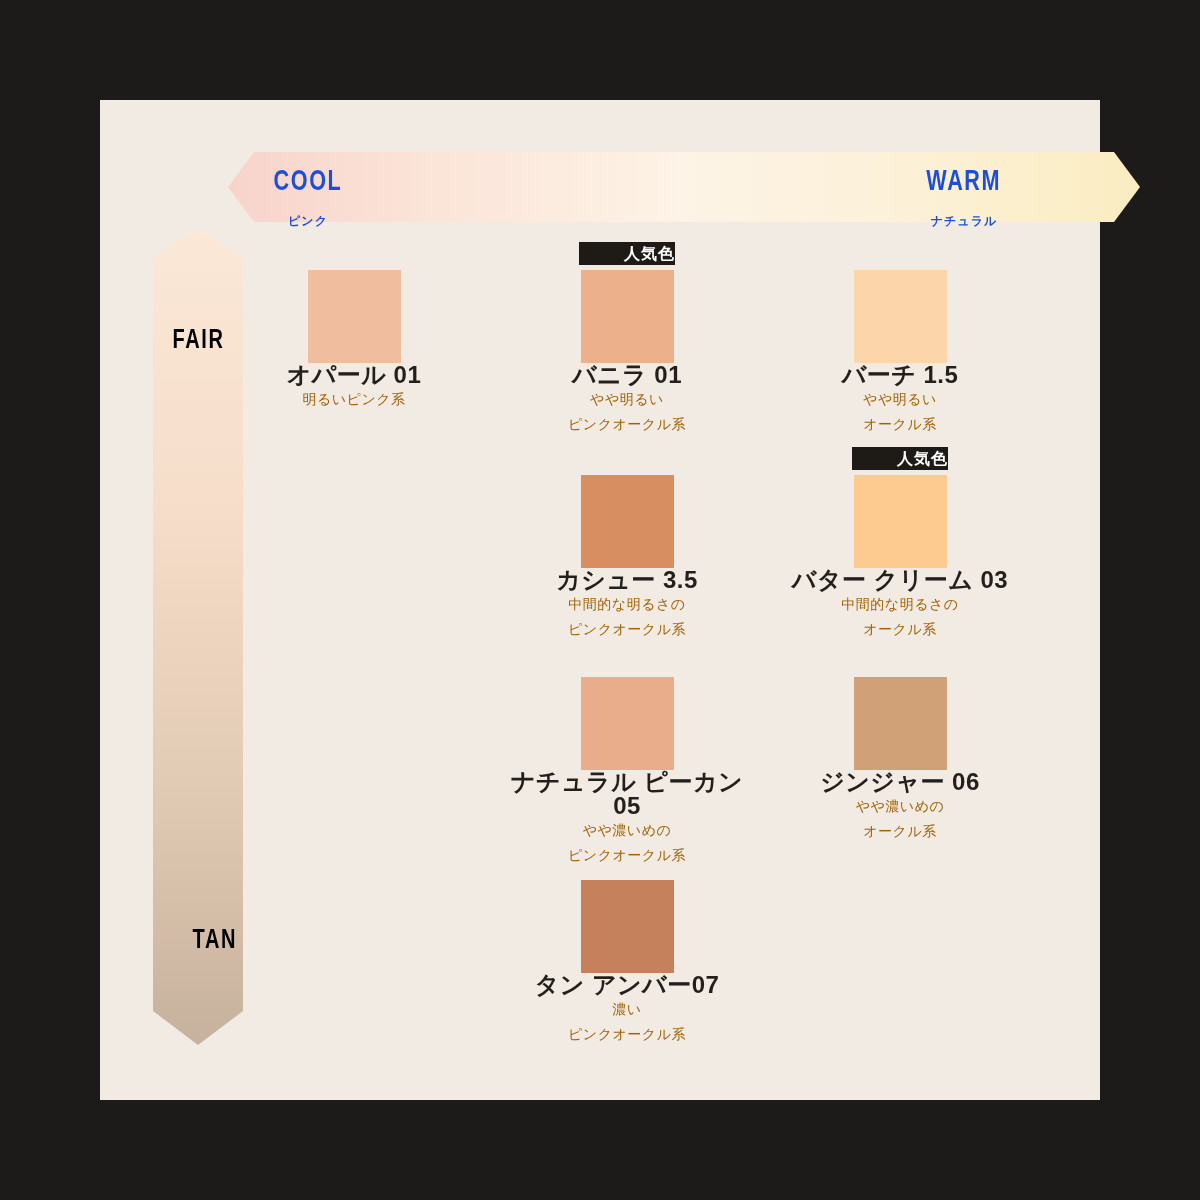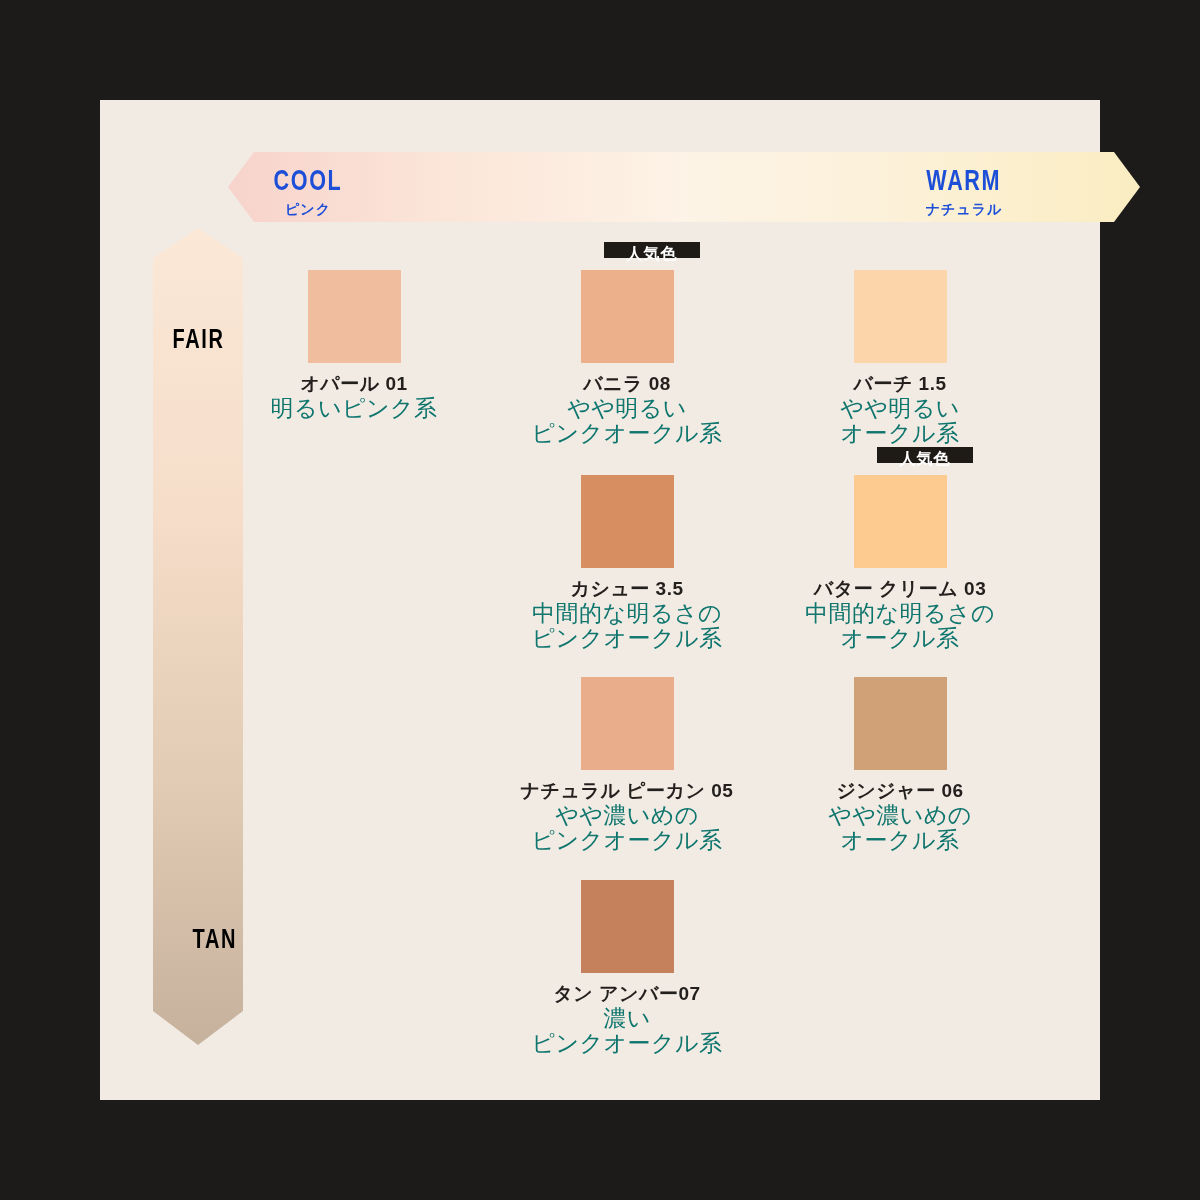--- a/index.html
+++ b/index.html
@@ -21,21 +21,21 @@
     clip-path:polygon(26px 0, calc(100% - 26px) 0, 100% 50%, calc(100% - 26px) 100%, 26px 100%, 0 50%);
   }
   .h-axis-label{
     position:absolute;top:66px;width:160px;text-align:center;color:#1d4ed8;
   }
   .h-axis-label .big{
     display:inline-block;font-size:27px;font-weight:700;letter-spacing:2px;
     transform:scale(0.8,1.08);transform-origin:center top;line-height:1;
   }
   .h-axis-label .sub{
-    display:block;font-size:14px;font-weight:700;margin-top:8px;letter-spacing:1px;
+    display:block;font-size:12px;font-weight:700;margin-top:20px;letter-spacing:1px;
   }
   #cool-label{left:128px;}
   #warm-label{left:784px;}
   
   .v-arrow{
     position:absolute;left:53px;top:128px;width:90px;height:817px;
     clip-path:polygon(50% 0, 100% 30px, 100% calc(100% - 34px), 50% 100%, 0 calc(100% - 34px), 0 30px);
   }
   .v-axis-label{
     position:absolute;left:53px;width:90px;text-align:center;color:#000000;
@@ -48,30 +48,30 @@
   #tan-label{top:826px;text-align:right;}
   
   .cell{
     position:absolute;width:260px;text-align:center;
   }
   .swatch{
     width:93px;height:93px;margin:0 auto;
   }
   .badge{
     position:absolute;left:50%;transform:translateX(-50%);top:-28px;
-    width:96px;height:16px;line-height:23px;
+    width:96px;height:23px;line-height:23px;
     background:#1e1a16;color:#ffffff;
-    font-size:16px;font-weight:700;text-align:center;letter-spacing:1px;margin-left:25px;
+    font-size:16px;font-weight:700;text-align:right;letter-spacing:1px;
   }
   .shade-name{
-    margin-top:9px;font-size:19px;font-weight:700;color:#231f1c;line-height:24px;
+    font-size:24px;font-weight:700;color:#231f1c;line-height:24px;
     letter-spacing:0.5px;
   }
   .shade-desc{
-    font-size:23px;color:#0f766e;line-height:25px;letter-spacing:0.5px;
+    font-size:14px;color:#a16207;line-height:25px;letter-spacing:0.5px;
   }
 </style>
 </head>
 <body>
 
 <div id="stage">
   <div id="panel">
 
     <div class="h-arrow" style="background: linear-gradient(90deg, rgb(247, 211, 203) 0%, rgb(251, 228, 216) 22%, rgb(253, 243, 230) 50%, rgb(252, 241, 217) 72%, rgb(250, 237, 194) 100%);"></div>
 
@@ -99,21 +99,21 @@
         <div class="cell" style="left: 124px; top: 170px;">
           <div class="swatch" style="background: rgb(240, 189, 158);"></div>
           <div class="shade-name">オパール 01</div>
           <div class="shade-desc">
             <div>明るいピンク系</div>
           </div>
         </div>
         <div class="cell" style="left: 397px; top: 170px;">
           <div class="badge">人気色</div>
           <div class="swatch" style="background: rgb(236, 177, 139);"></div>
-          <div class="shade-name">バニラ 08</div>
+          <div class="shade-name">バニラ 01</div>
           <div class="shade-desc">
             <div>やや明るい</div>
             <div>ピンクオークル系</div>
           </div>
         </div>
         <div class="cell" style="left: 670px; top: 170px;">
           <div class="swatch" style="background: rgb(253, 213, 171);"></div>
           <div class="shade-name">バーチ 1.5</div>
           <div class="shade-desc">
             <div>やや明るい</div>

